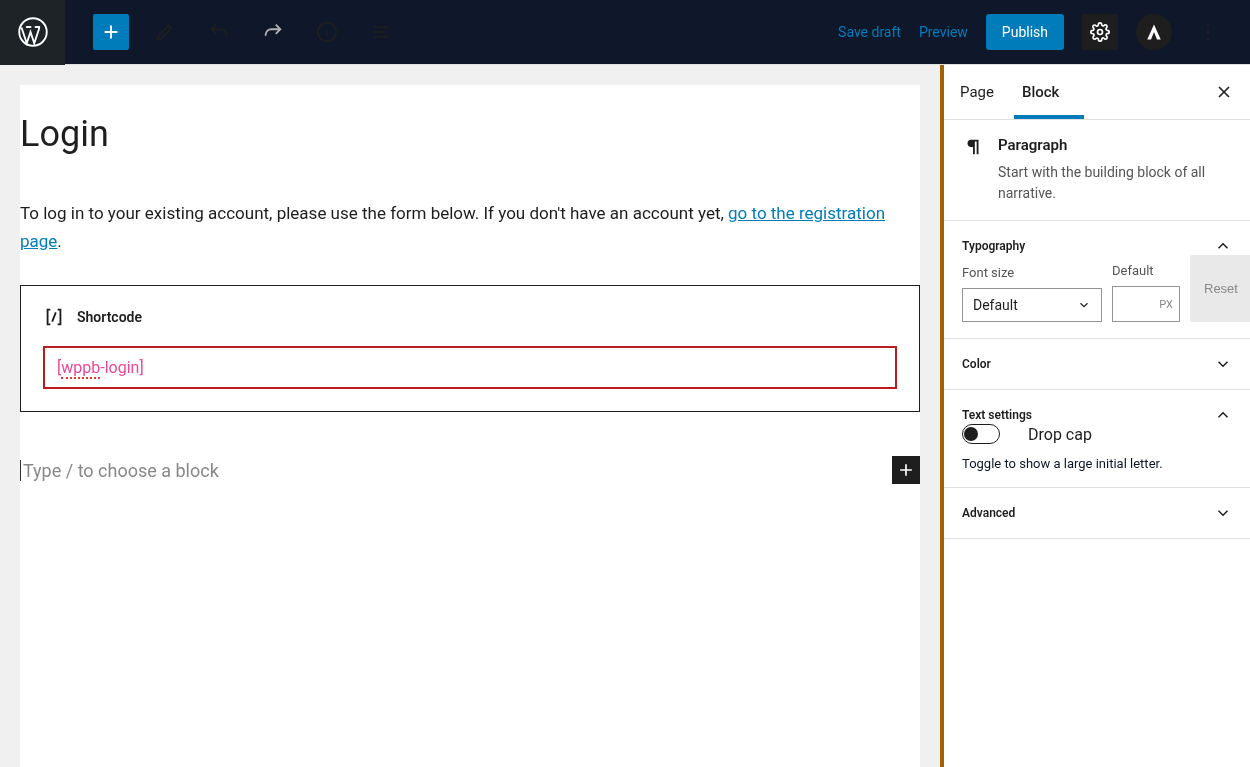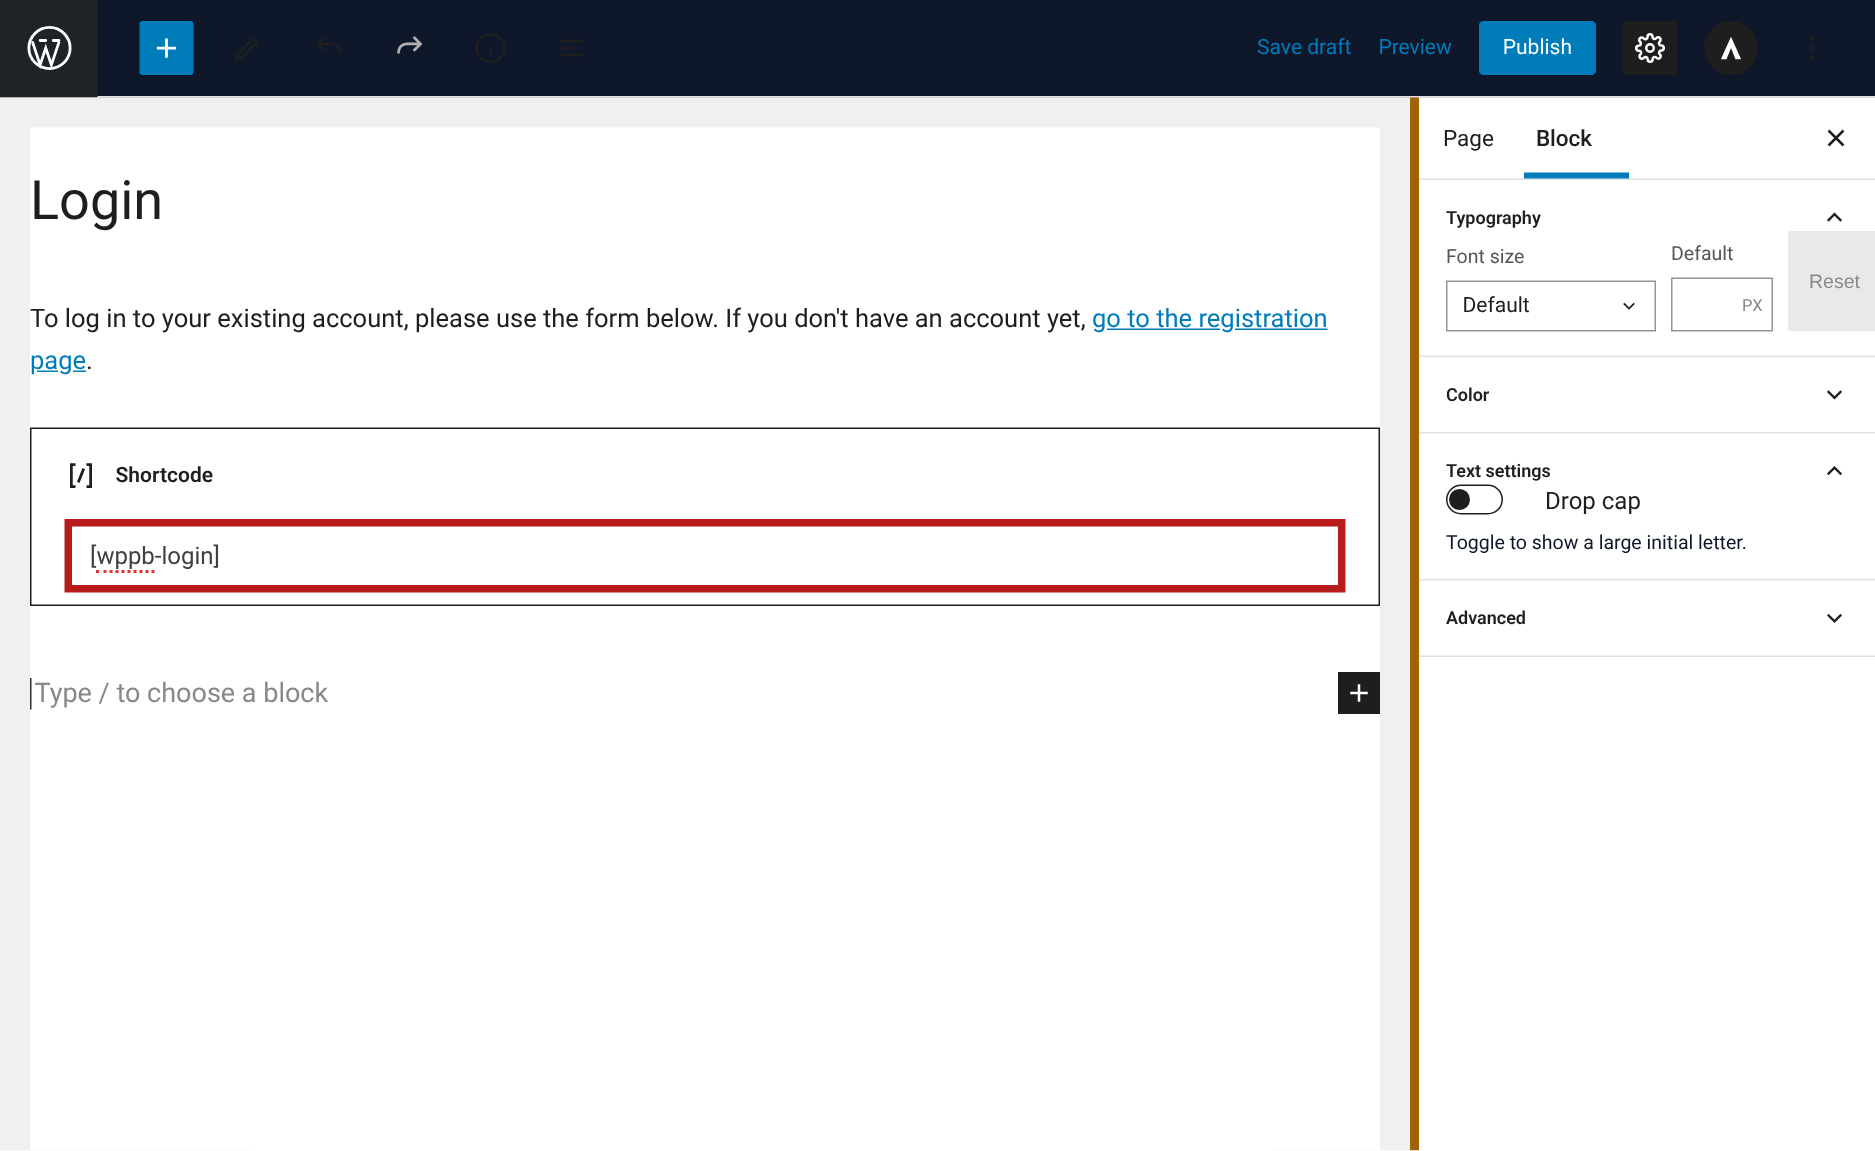--- a/index.html
+++ b/index.html
@@ -90,31 +90,31 @@
     margin-bottom: 30px;
   }
   .intro a {
     color: #007cba;
     text-decoration: underline;
   }
   .underline-red { border-bottom: 2px dotted #e3342f; }
 
   .shortcode-block {
     border: 1px solid #1e1e1e;
-    padding: 20px 22px 8px 22px;
+    padding: 20px 22px 22px 22px;
     margin-bottom: 44px;
     margin-top: 17px;
   }
   .sc-head { display:flex; align-items:center; gap:12px; margin-bottom:18px; font-size:14px; font-weight:600; }
   .sc-input {
     width:100%;
-    border:5px solid #b91c1c;
+    border:2px solid #b91c1c;
     padding: 10px 12px;
     font-size:16px;
-    color:#404040;
+    color:#ec4899;
   }
 
   .new-block-row { display:flex; align-items:center; }
   .new-block-placeholder {
     flex:1;
     font-size:18px;
     color:#888;
   }
   .new-block-placeholder .cursor { border-left:1px solid #333; padding-right:2px; }
   .new-block-add {
@@ -124,21 +124,21 @@
     cursor:pointer;
   }
   .editor .page-title,
   .editor .intro,
   .editor .new-block-row,
   .editor .shortcode-block { margin-left: 0; }
 
   
   .sidebar {
     width: 310px;
-    border-left:6px solid #a16207;
+    border-left:4px solid #a16207;
     background:#fff;
     display:flex;
     flex-direction:column;
   }
   .sb-tabs {
     display:flex;
     align-items:center;
     border-bottom:1px solid #e0e0e0;
     padding: 0 16px;
     height:55px;
@@ -322,20 +322,33 @@
       <div class="sb-tab">Page</div>
       <div class="sb-tab active">Block</div>
       <div class="sb-tab-underline"></div>
       <div class="sb-close">
         <svg width="20" height="20" viewBox="0 0 24 24" stroke="#1e1e1e" stroke-width="2">
             <path d="M6 6l12 12M18 6L6 18"></path>
           </svg>
       </div>
     </div>
 
+    <div class="sb-section">
+      <div class="sb-block-info">
+        <span>
+          <svg width="22" height="22" viewBox="0 0 24 24" fill="#1e1e1e">
+              <path d="M10 4a4 4 0 000 8h2v8h2V6h2v14h2V4h-8z"></path>
+            </svg>
+        </span>
+        <div>
+          <div class="sb-block-title">Paragraph</div>
+          <div class="sb-block-desc">Start with the building block of all narrative.</div>
+        </div>
+      </div>
+    </div>
 
     <div class="sb-section">
       <div class="sb-panel-head">
         <span>Typography</span>
         <span>
             <svg width="18" height="18" viewBox="0 0 24 24" fill="none" stroke="#1e1e1e" stroke-width="2">
               <path d="M6 15l6-6 6 6"></path>
             </svg>
           </span>
       </div>

